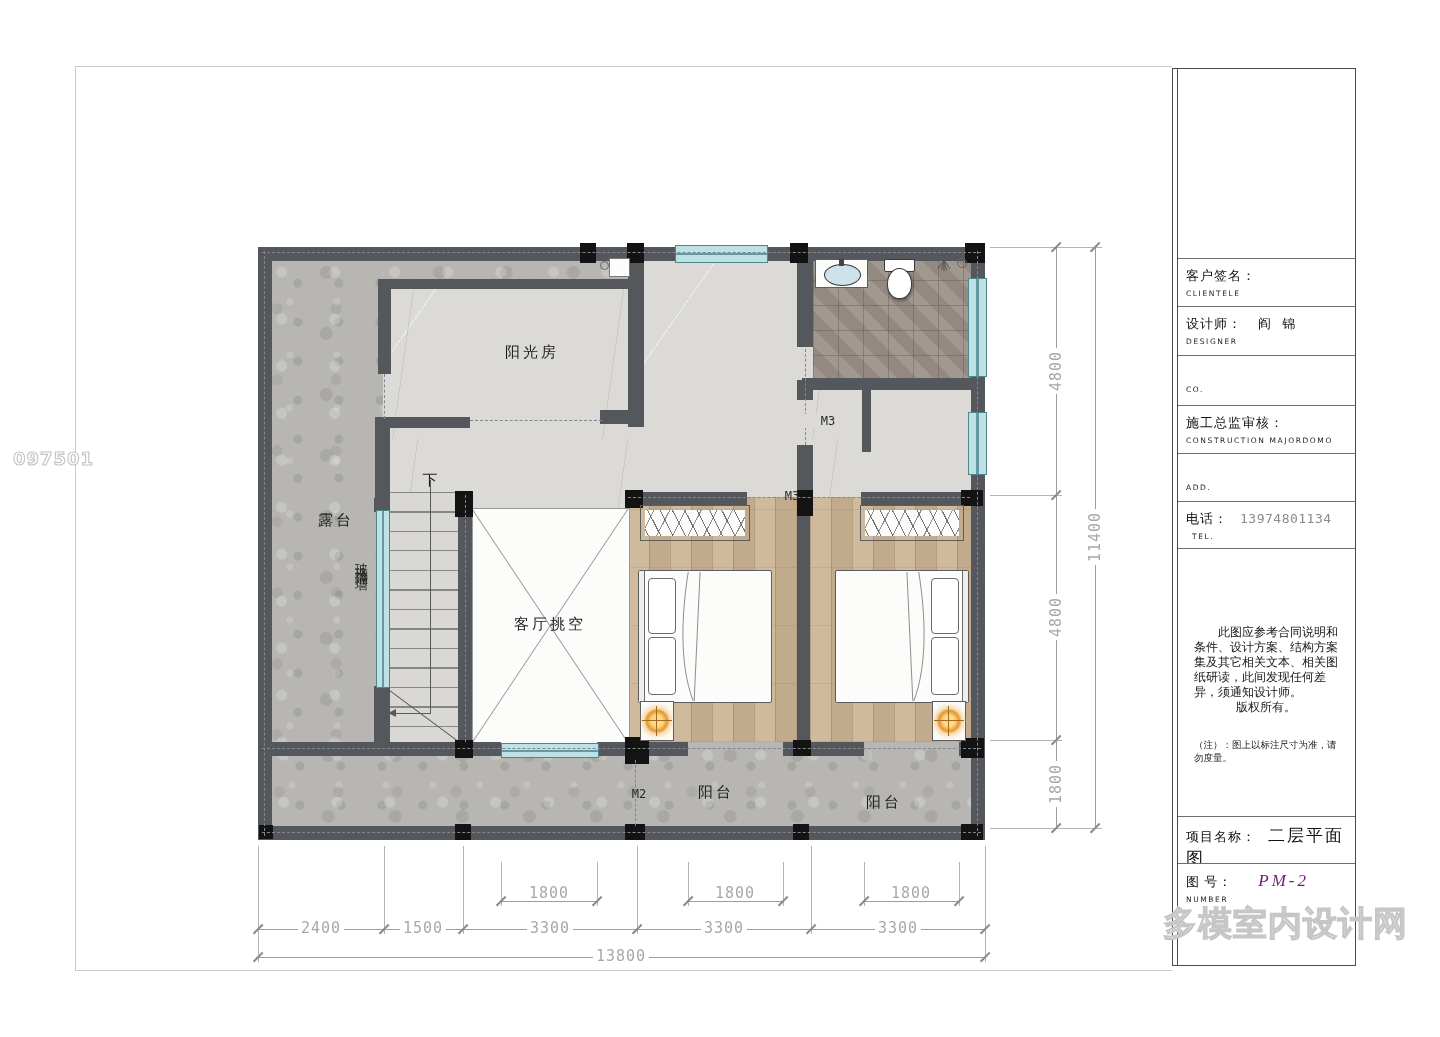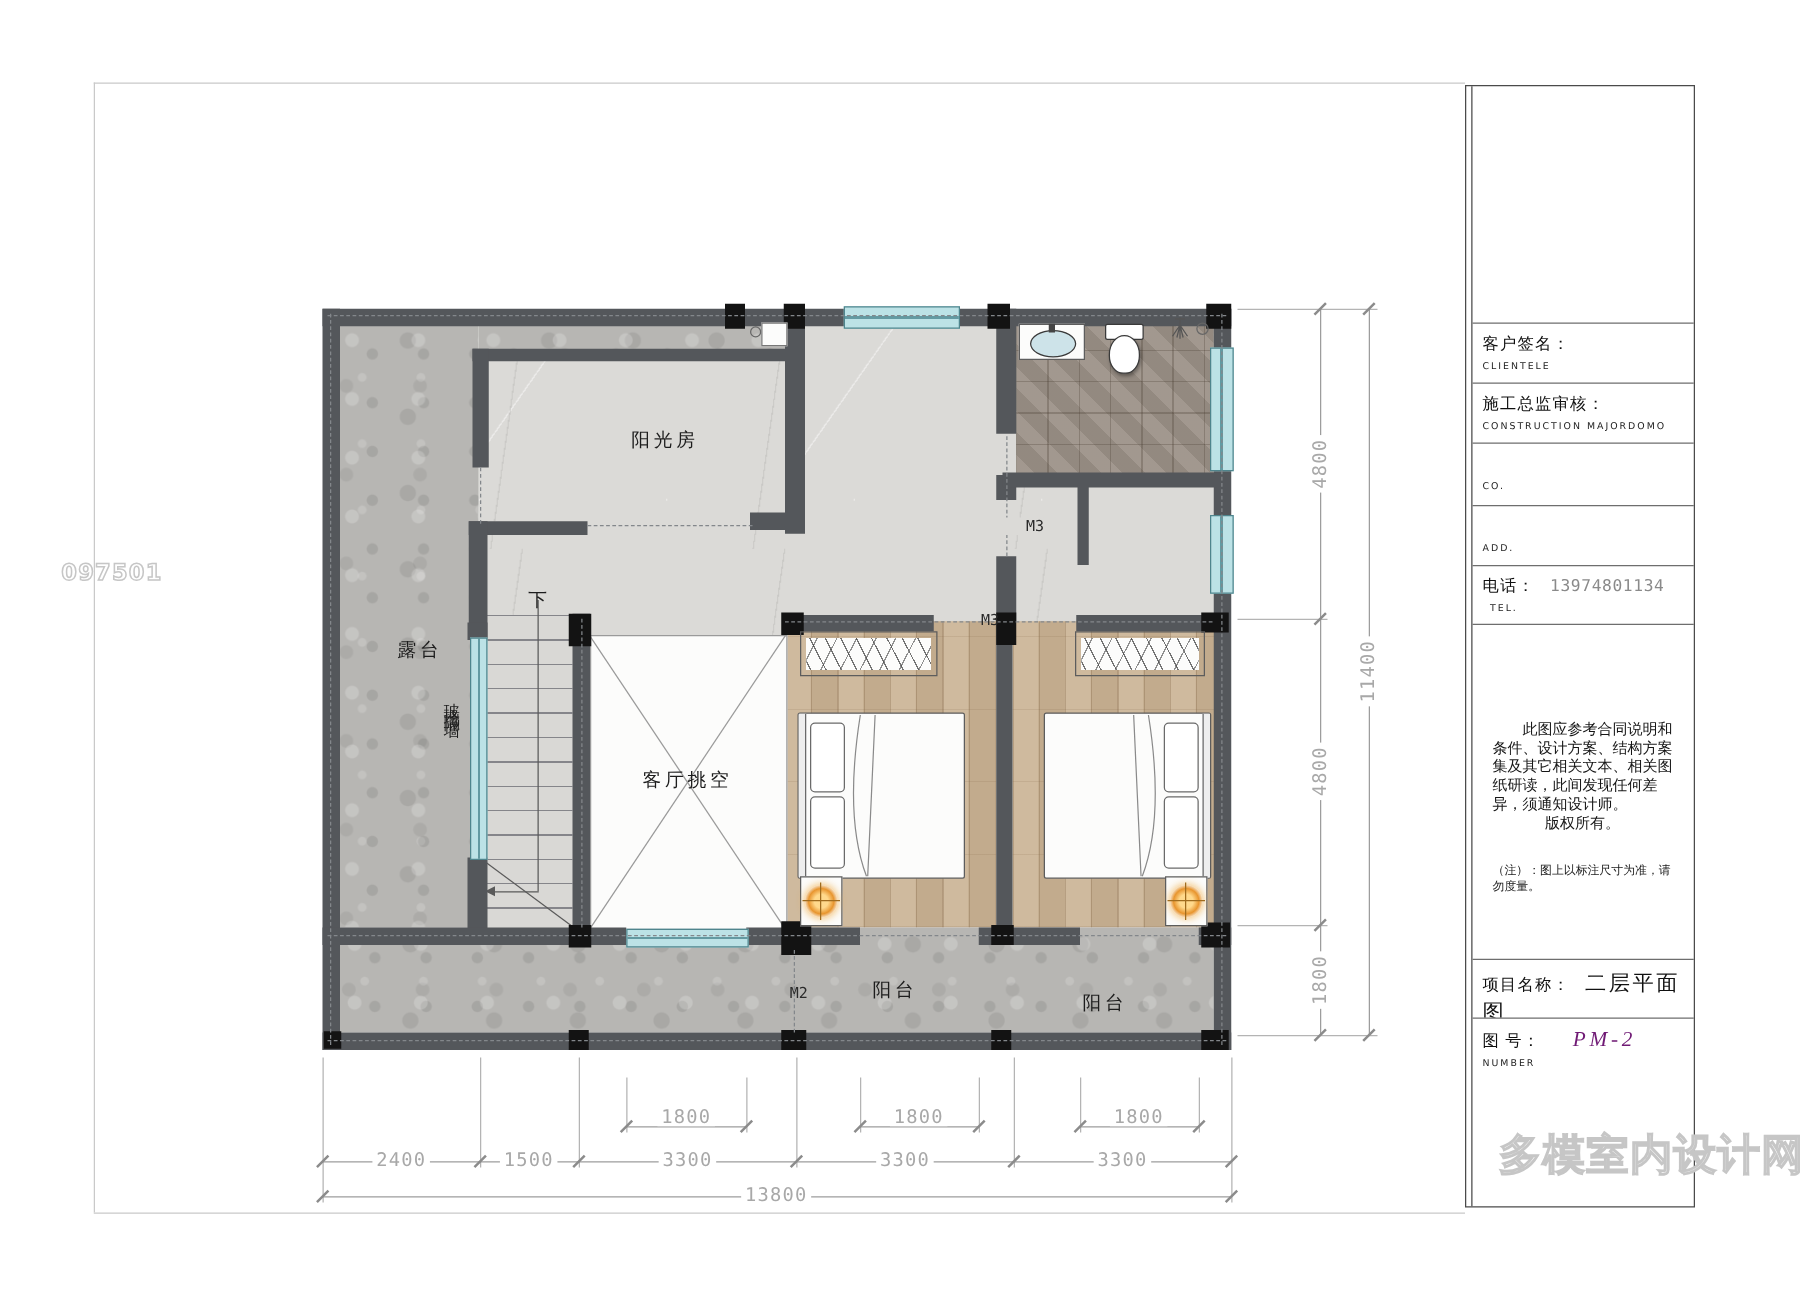--- a/index.html
+++ b/index.html
@@ -62,21 +62,21 @@
       repeating-linear-gradient(63deg, transparent 0 8px, rgba(70,70,70,.75) 8px 9px, transparent 9px 11px),
       repeating-linear-gradient(117deg, transparent 0 13px, rgba(70,70,70,.6) 13px 14px);
     background-clip:content-box;padding:4px;}
   .pillow{position:absolute;background:#fff;border:1px solid #6a6a6a;border-radius:4px;}
   .lampdot{position:absolute;width:26px;height:26px;border-radius:50%;
     background:radial-gradient(circle, #ffd98c 0 30%, #e8952e 55%, rgba(232,149,46,.25) 72%, transparent 78%);
     box-shadow:0 0 7px rgba(240,170,60,.9);}
   .lampdot:after{content:"";position:absolute;left:12px;top:-2px;width:1px;height:30px;background:#a06c1e;}
   .lampdot:before{content:"";position:absolute;top:12px;left:-2px;height:1px;width:30px;background:#a06c1e;}
   .circ{position:absolute;border:1px solid #666;border-radius:50%;background:transparent;}
-  .outlined{color:#0f172a;margin-left:36px;-webkit-text-fill-color:#ffffff;-webkit-text-stroke:1.2px #c6c6c6;}
+  .outlined{color:#0f172a;-webkit-text-fill-color:#ffffff;-webkit-text-stroke:1.2px #c6c6c6;}
   
   #tblock{position:absolute;left:1172px;top:68px;width:184px;height:898px;border:1px solid #4a4a4a;background:#fff;box-sizing:border-box;}
   #tblock .innerline{position:absolute;left:4px;top:0;bottom:0;width:0;border-left:1px solid #4a4a4a;}
   .tbrow{position:relative;box-sizing:border-box;border-bottom:1px solid #6e6e6e;margin-left:5px;
     padding:7px 6px 3px 8px;overflow:hidden;}
   .tbrow:last-child{border-bottom:none;}
   .tb-label{font-size:13px;color:#101010;letter-spacing:1px;}
   .tb-value{font-size:13px;color:#101010;margin-left:16px;letter-spacing:4px;}
   .tb-sub{font-family:"DejaVu Sans",sans-serif;font-size:7.5px;color:#1c1c1c;letter-spacing:1.6px;margin-top:4px;}
   .tb-notes{font-size:12px;line-height:15px;color:#161616;}
@@ -289,27 +289,31 @@
     <div class="dimtxtR" style="left:1095px;top:537px;">11400</div>
   </div>
 
   <div id="tblock">
     <div class="innerline"></div>
     <div class="tbrow" style="height:190px;"></div>
     <div class="tbrow" style="height:48px;">
       <div><span class="tb-label">客户签名：</span><span class="tb-value"></span></div>
       <div class="tb-sub">CLIENTELE</div>
     </div>
+    <div class="tbrow" style="height:49px;">
+      <div><span class="tb-label">设计师：</span><span class="tb-value">阎  锦</span></div>
+      <div class="tb-sub">DESIGNER</div>
+    </div>
+    <div class="tbrow" style="height:50px;">
+      <div><span class="tb-label"></span></div>
+      <div class="tb-sub" style="margin-top:22px;">CO.</div>
+    </div>
     <div class="tbrow" style="height:48px;">
       <div><span class="tb-label">施工总监审核：</span><span class="tb-value"></span></div>
       <div class="tb-sub">CONSTRUCTION  MAJORDOMO</div>
-    </div>
-    <div class="tbrow" style="height:50px;">
-      <div><span class="tb-label"></span></div>
-      <div class="tb-sub" style="margin-top:22px;">CO.</div>
     </div>
     <div class="tbrow" style="height:48px;">
       <div><span class="tb-label"></span></div>
       <div class="tb-sub" style="margin-top:22px;">ADD.</div>
     </div>
     <div class="tbrow" style="height:47px;">
       <div><span class="tb-label">电话：</span><span class="tb-value" style="margin-left:12px;letter-spacing:.5px;color:#8a8a8a;font-family:'DejaVu Sans Mono',monospace;">13974801134</span></div>
       <div class="tb-sub" style="margin-left:6px;">TEL.</div>
     </div>
     <div class="tbrow" style="height:268px;padding:76px 14px 0 16px;">

